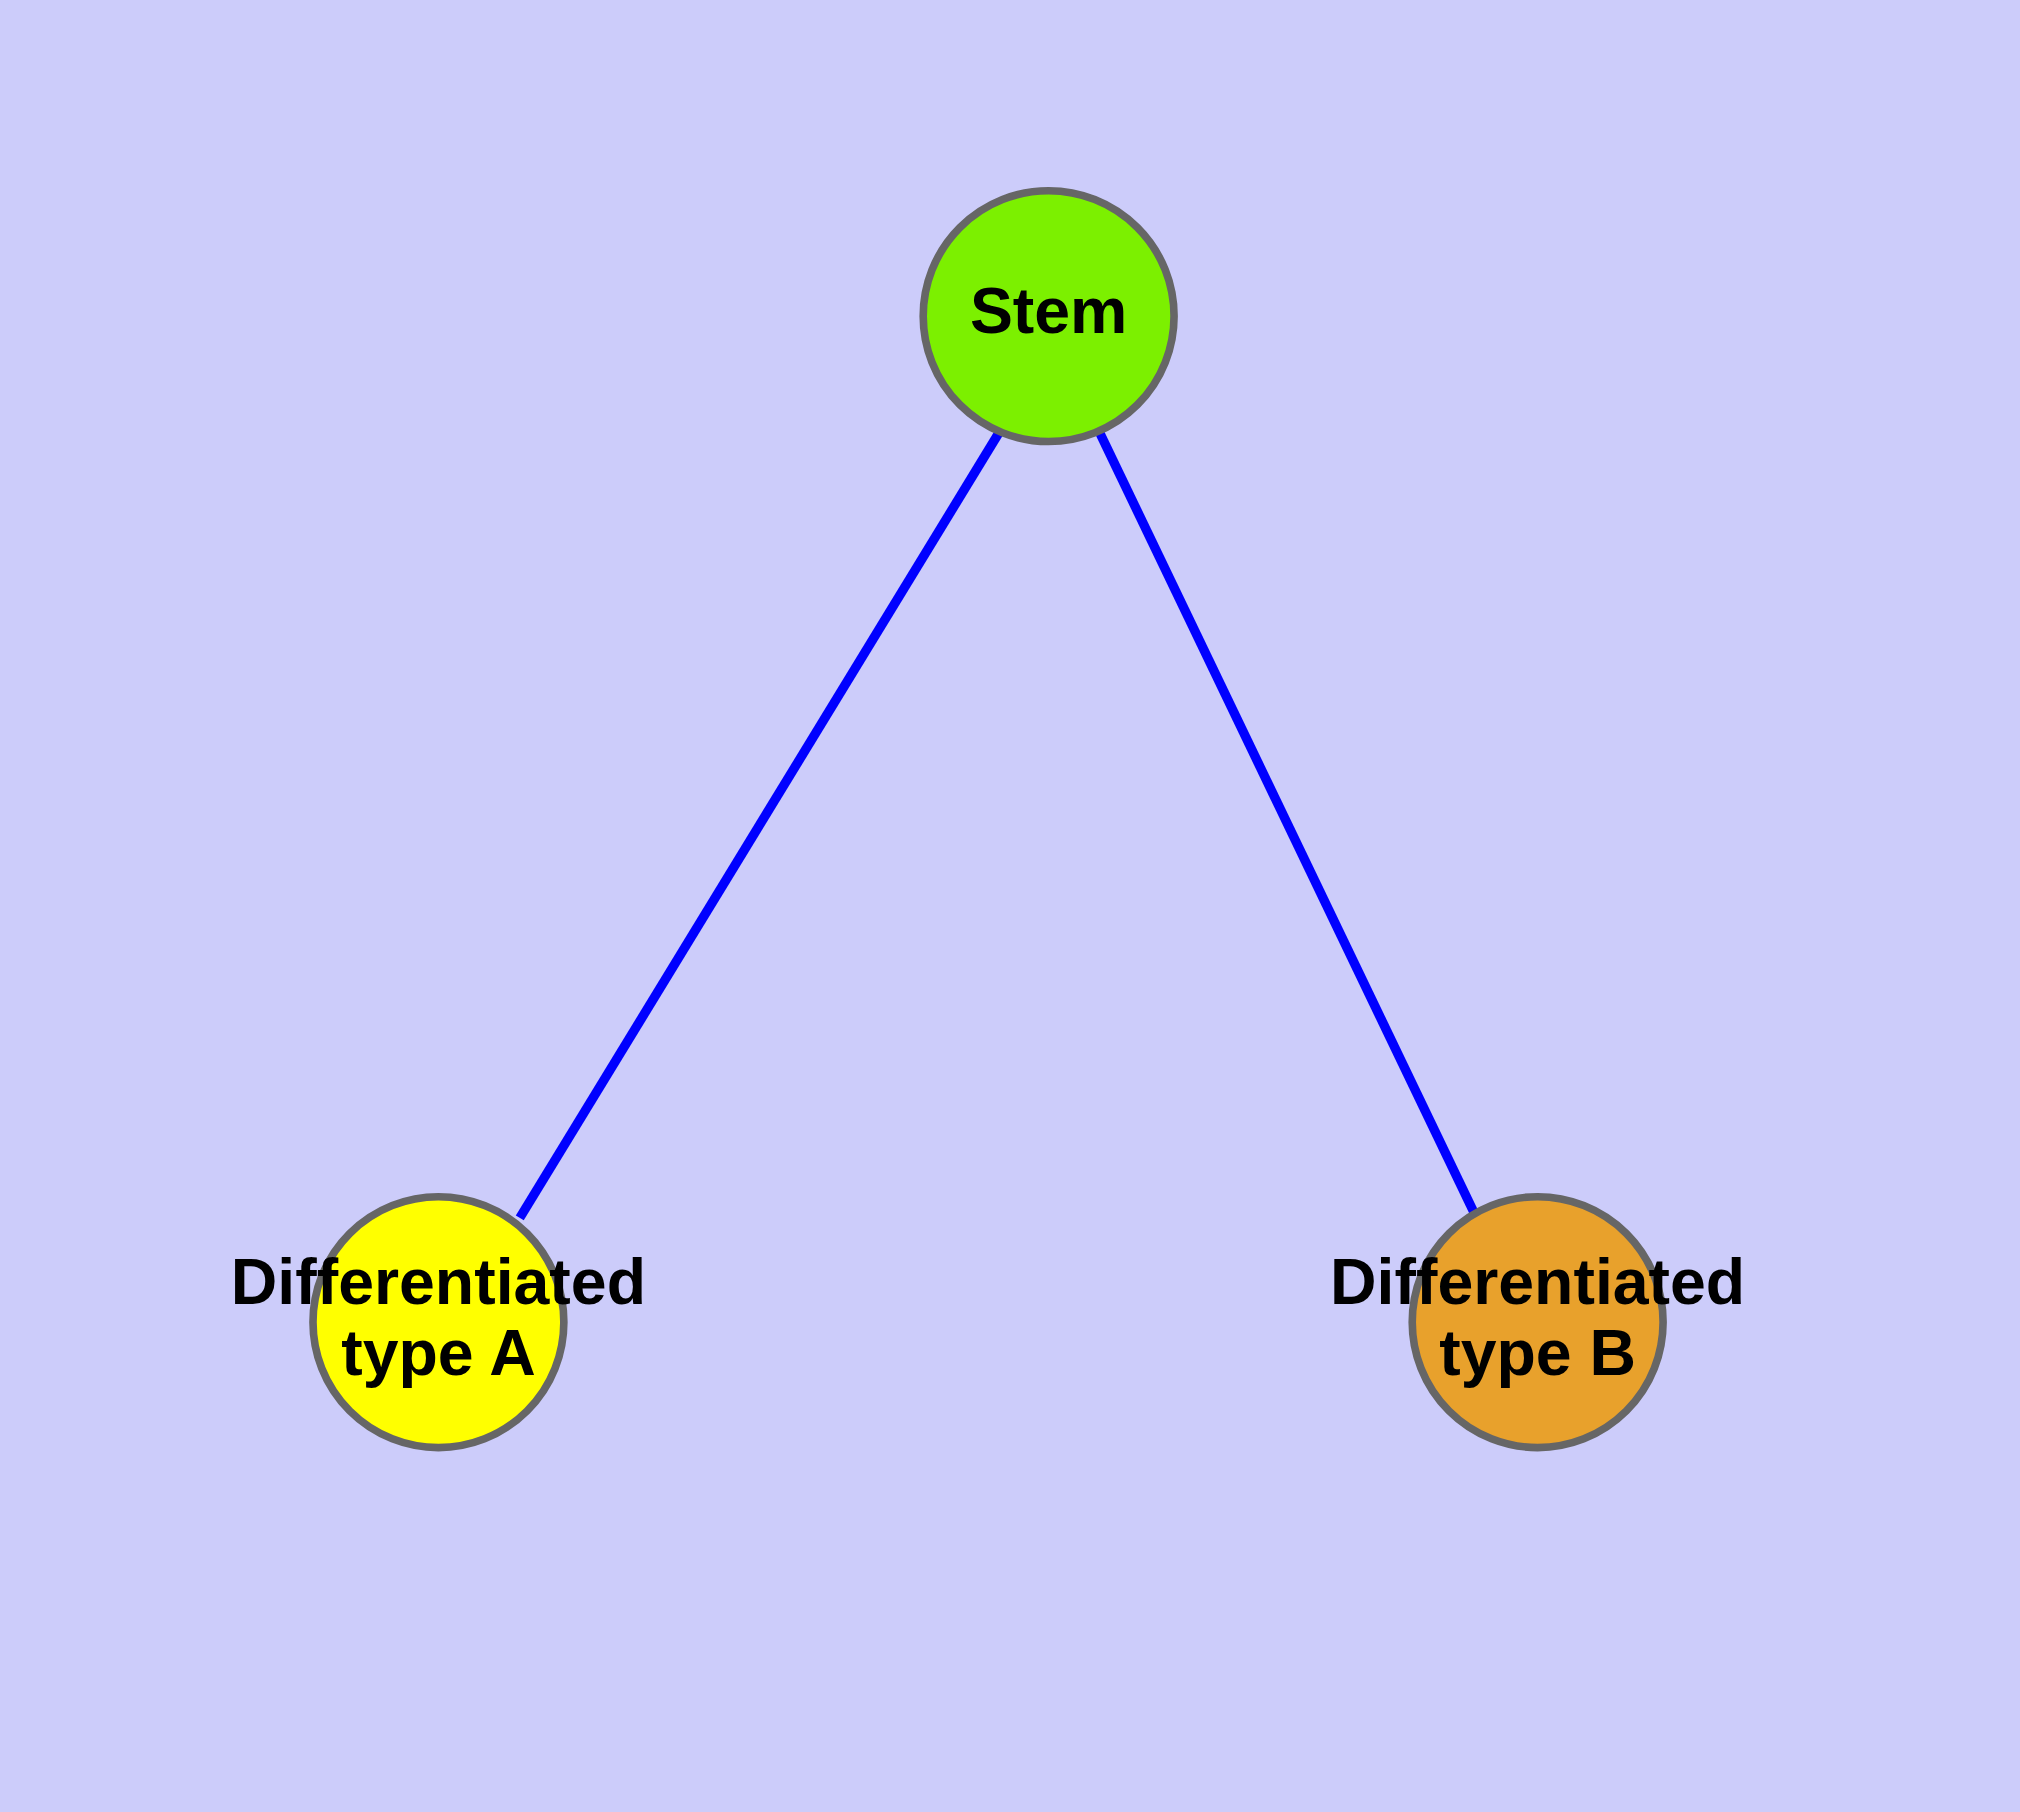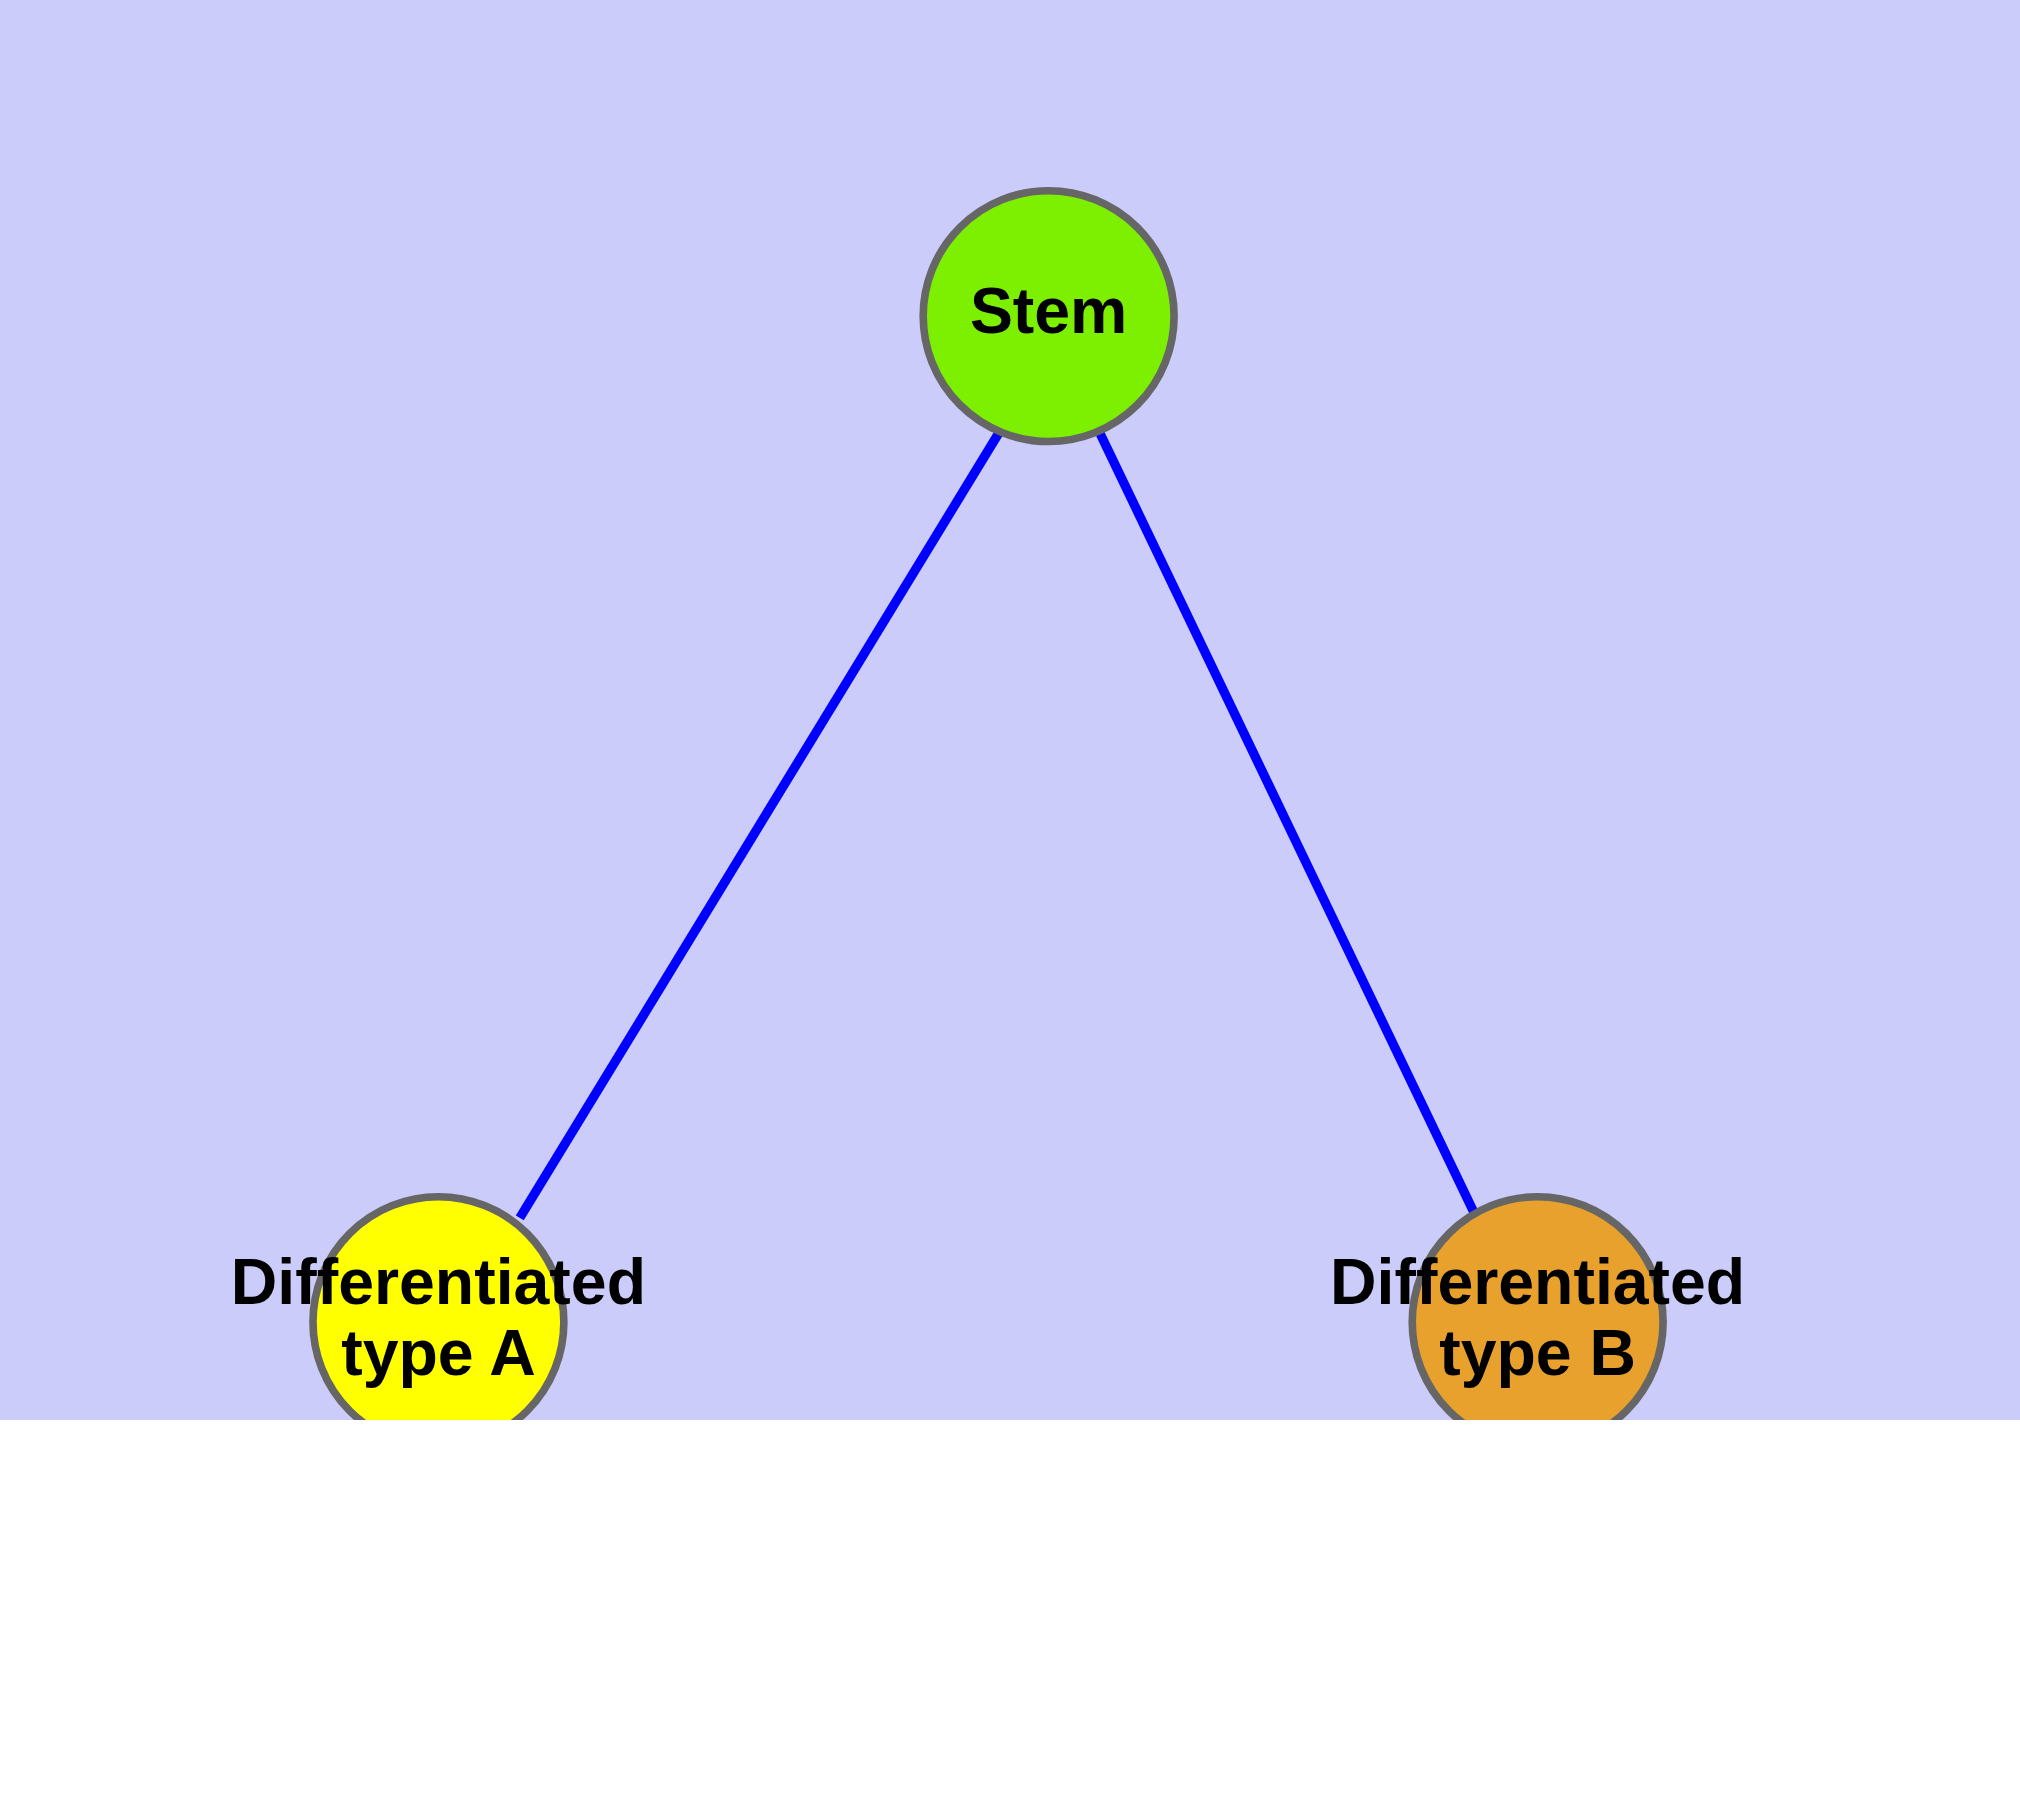--- a/index.html
+++ b/index.html
@@ -32,21 +32,21 @@
     text-anchor: middle;
     dominant-baseline: middle;
   }
   .edge-line {
     stroke-linecap: butt;
   }
 </style>
 </head>
 <body style="background: rgb(255, 255, 255);">
 
-<div id="stage" style="width: 2021px; height: 1420px; background: rgb(204, 204, 250);">
+<div id="stage" style="width: 2021px; height: 1812px; background: rgb(204, 204, 250);">
   <svg id="graph-svg" viewBox="0 0 2384 2138" xmlns="http://www.w3.org/2000/svg" style="width: 2021px; height: 1812px;">
 
     <rect id="bg-rect" x="0" y="0" width="2384" height="2138" fill="#ccccfa"></rect>
 
     <g id="edges-layer">
         <line x1="1180" y1="508" x2="613" y2="1437" stroke="#0000ff" stroke-width="11" class="edge-line"></line>
         <line x1="1296" y1="508" x2="1740" y2="1433" stroke="#0000ff" stroke-width="11" class="edge-line"></line>
       </g>
     <g id="nodes-layer">
         <circle cx="1237" cy="373" r="148" fill="#7cf000" stroke="#666666" stroke-width="9"></circle>

